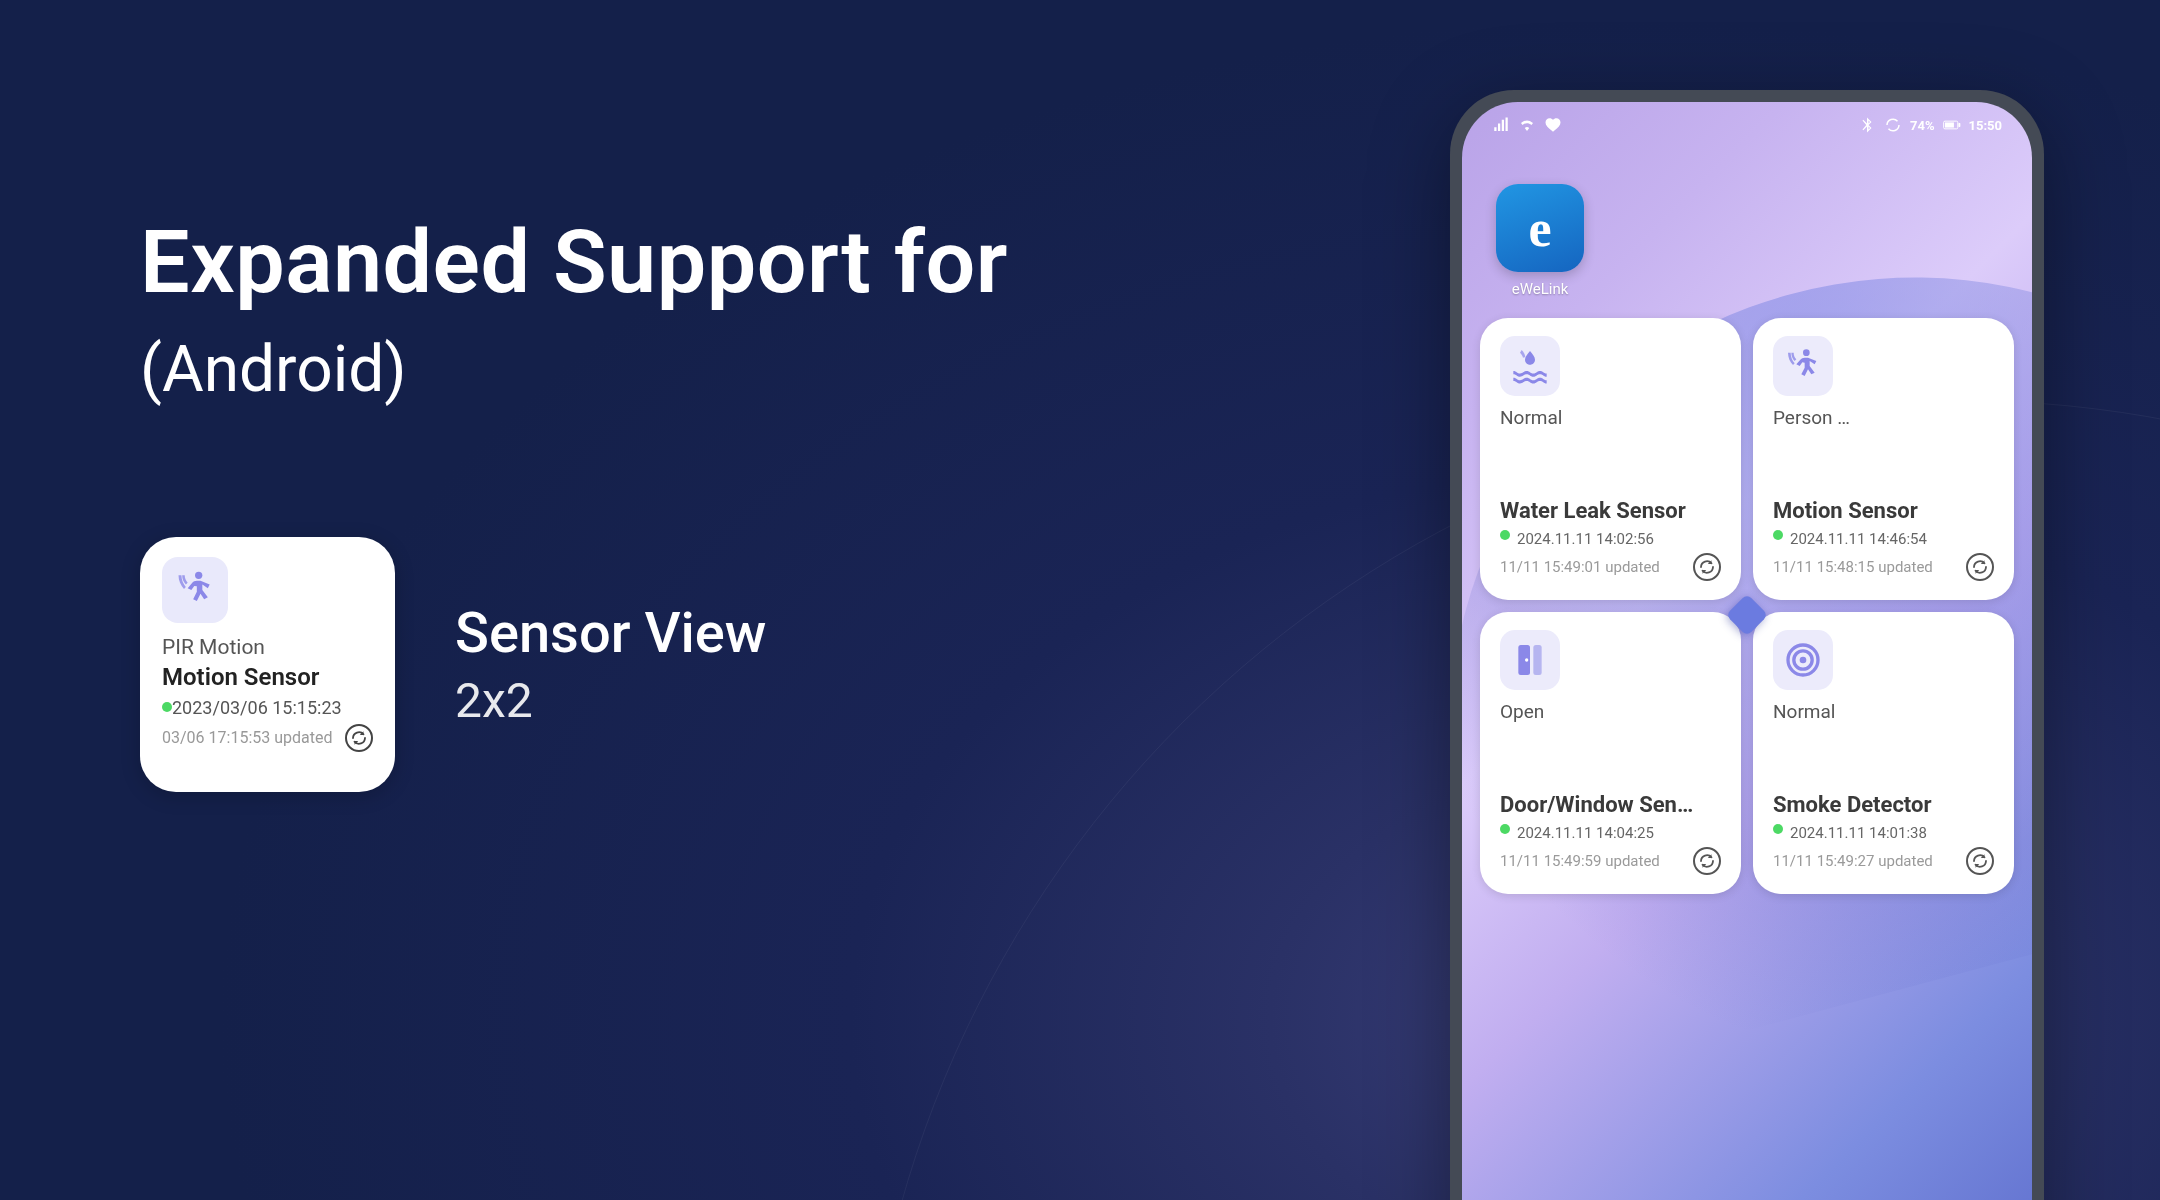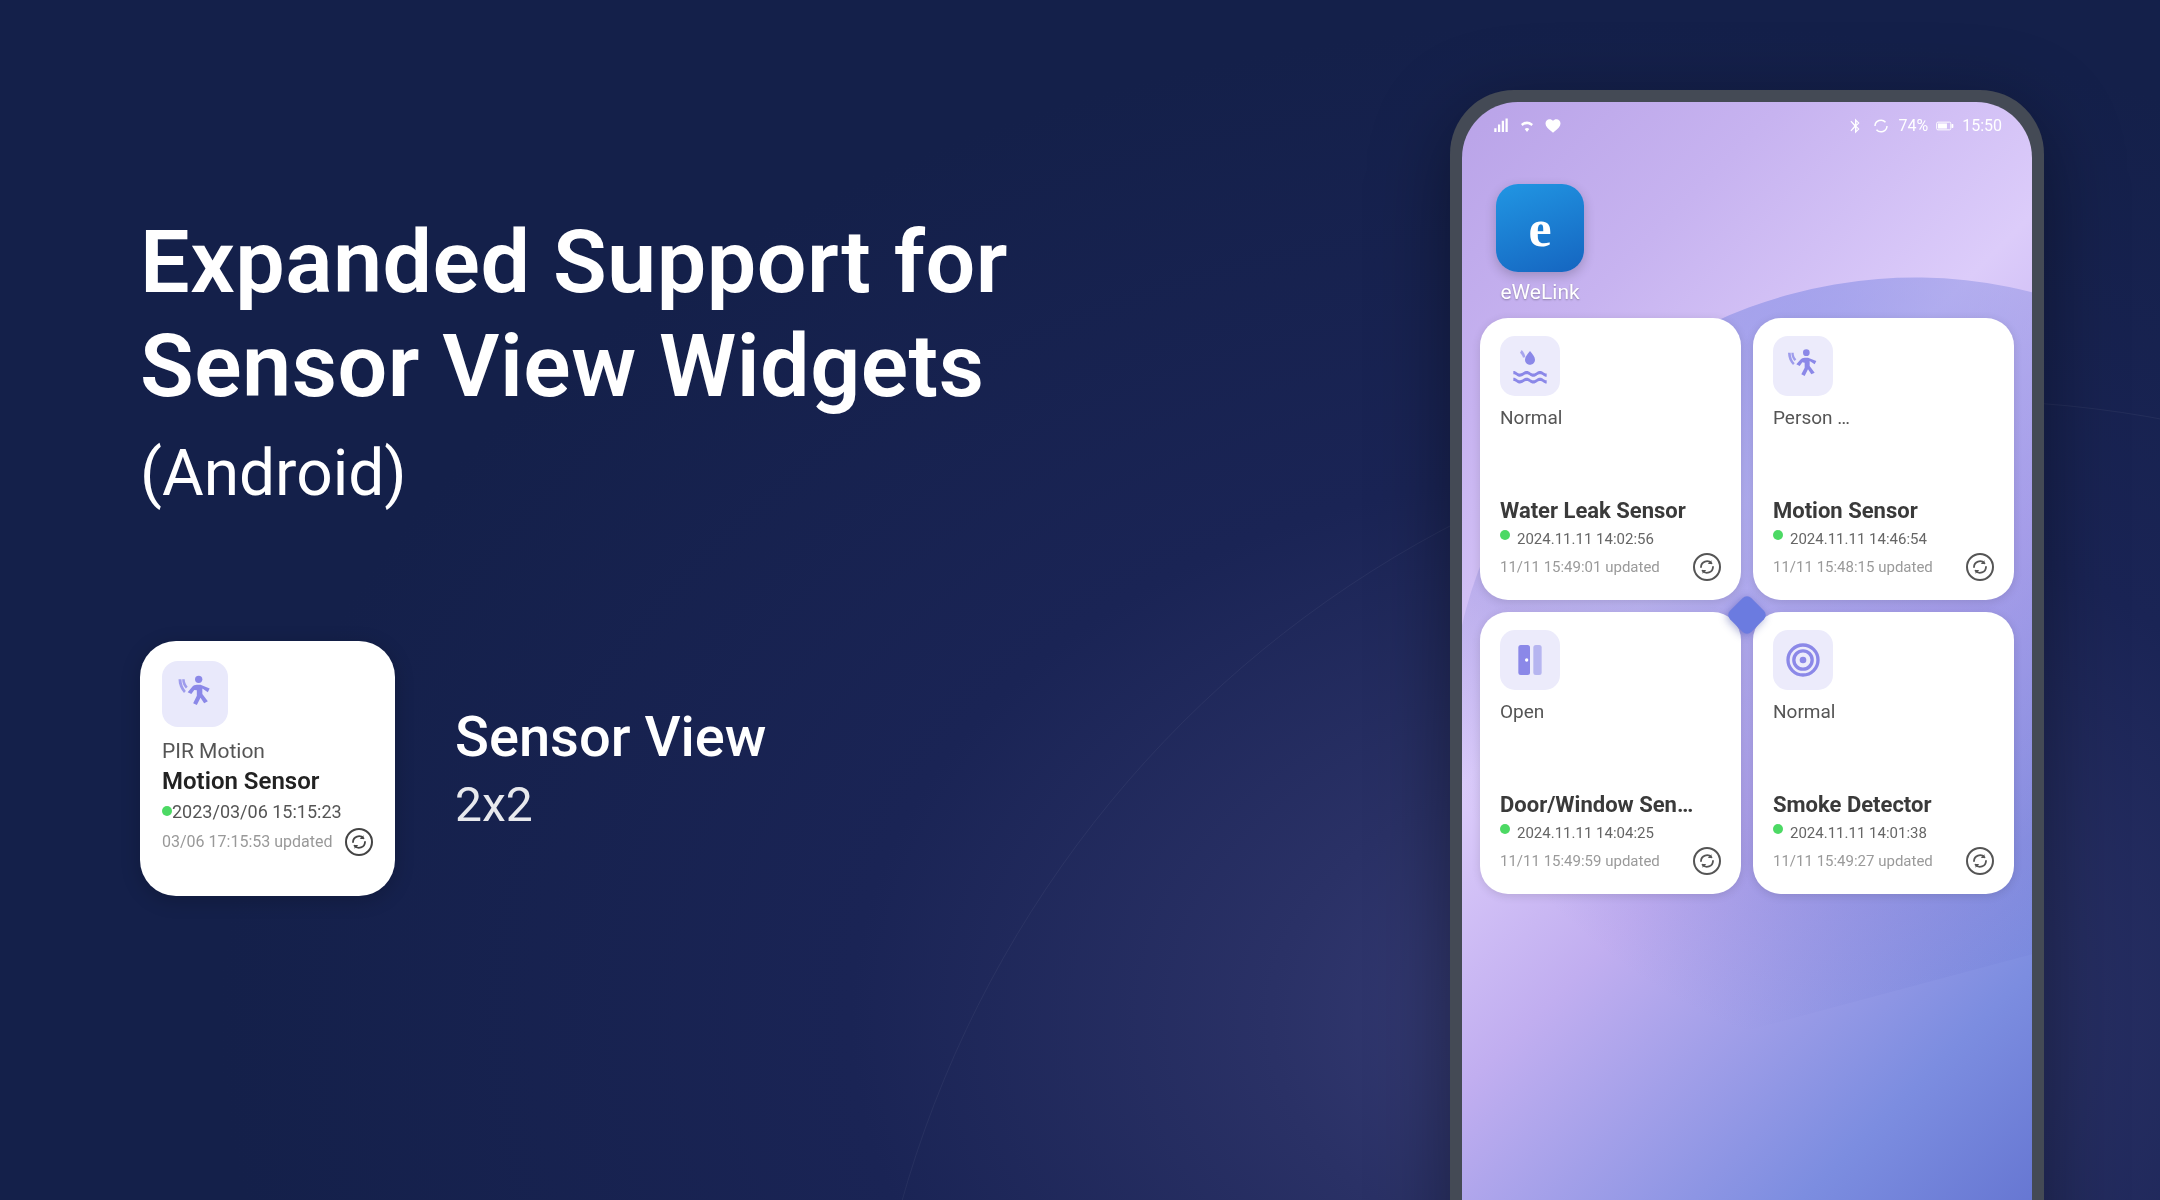--- a/index.html
+++ b/index.html
@@ -21,27 +21,27 @@
   .sample-widget .upd { font-size: 16px; color: #999; }
   .refresh-btn { width: 28px; height: 28px; border-radius: 50%; border: 2px solid #444; display: flex; align-items: center; justify-content: center; position: relative; }
   .refresh-btn svg { width: 18px; height: 18px; }
   .sample-label .t1 { font-size: 56px; font-weight: 500; }
   .sample-label .t2 { font-size: 48px; font-weight: 400; margin-top: 6px; opacity: 0.9; }
 
   
   .phone { position: absolute; right: 116px; top: 90px; width: 594px; height: 1250px; border-radius: 64px; background: #444a55; padding: 12px; box-shadow: 0 20px 80px rgba(0,0,0,0.4); }
   .phone-inner { width: 100%; height: 100%; border-radius: 56px; overflow: hidden; background: linear-gradient(135deg, #b9a3e8 0%, #c7b3f0 18%, #dcccfa 38%, #c1aef0 55%, #7c8de0 80%, #5b6bcb 100%); position: relative; }
   .wave1 { position: absolute; width: 900px; height: 700px; border-radius: 50% 50% 0 0 / 60% 60% 0 0; background: radial-gradient(ellipse at 50% 10%, rgba(130,140,230,0.6), rgba(90,100,200,0.2) 60%, transparent 80%); right: -300px; top: 180px; transform: rotate(-15deg); }
-  .statusbar { position: absolute; top: 14px; left: 0; right: 0; display: flex; justify-content: space-between; align-items: center; padding: 0 30px; font-size: 16px; color: #fff; z-index: 5; }
+  .statusbar { position: absolute; top: 14px; left: 0; right: 0; display: flex; justify-content: space-between; align-items: center; padding: 0 30px; font-size: 13px; color: #fff; z-index: 5; font-weight: bold; }
   .sb-left, .sb-right { display: flex; align-items: center; gap: 8px; }
   .sb-left svg, .sb-right svg { width: 18px; height: 18px; fill: #fff; }
   .app-icon-wrap { position: absolute; top: 82px; left: 34px; text-align: center; z-index: 5; }
   .app-icon { width: 88px; height: 88px; border-radius: 22px; background: linear-gradient(160deg, #2196e3, #1565c0); display: flex; align-items: center; justify-content: center; box-shadow: 0 4px 12px rgba(0,0,0,0.2); }
   .app-icon span { font-size: 52px; font-weight: 700; color: #fff; font-family: Georgia, serif; }
-  .app-label { font-size: 21px; color: #fff; margin-top: 8px; text-shadow: 0 1px 2px rgba(0,0,0,0.3); }
+  .app-label { font-size: 15px; color: #fff; margin-top: 8px; text-shadow: 0 1px 2px rgba(0,0,0,0.3); }
 
   .widget-grid { position: absolute; top: 216px; left: 18px; right: 18px; display: grid; grid-template-columns: 1fr 1fr; gap: 12px; z-index: 4; }
   .widget { background: #fff; border-radius: 28px; padding: 18px 20px 19px; height: 282px; color: #333; display: flex; flex-direction: column; box-shadow: 0 2px 10px rgba(0,0,0,0.12); }
   .widget .icw { width: 60px; height: 60px; border-radius: 15px; background: #ecebfb; display: flex; align-items: center; justify-content: center; }
   .widget .icw svg { width: 40px; height: 40px; }
   .widget .state { margin-top: 10px; font-size: 19px; color: #555; white-space: nowrap; overflow: hidden; text-overflow: ellipsis; max-width: 100%; }
   .widget .spacer { flex: 1; }
   .widget .name { font-size: 22px; font-weight: 700; color: #3a3a3a; white-space: nowrap; overflow: hidden; text-overflow: ellipsis; }
   .widget .ts-row { display: flex; gap: 7px; margin-top: 7px; }
   .widget .ts { font-size: 15px; color: #666; }
@@ -52,21 +52,20 @@
   .diamond { position: absolute; width: 30px; height: 30px; background: #6b7be0; transform: rotate(45deg); border-radius: 6px; left: 50%; margin-left: -15px; top: 498px; z-index: 5; box-shadow: 0 2px 8px rgba(40,50,150,0.4); }
 </style>
 </head>
 <body>
 
 <div class="big-circle"></div>
 
 <div class="content-left">
   <div class="headline">
     <div>Expanded Support for</div>
-    <div>Sensor View Widgets</div>
   </div>
   <div class="subline">(Android)</div>
 
   <div class="sample-row">
     <div class="sample-widget">
       <div class="ic">
         <svg viewBox="0 0 24 24">
             <g fill="#8b88e8">
               <circle cx="14" cy="4" r="2"></circle>
               <path d="M13 7c-1 0-2 .4-2.6 1.2L8 11l2 1 1.6-2.2L13 10v3l-2 4 2 1 2-4 2 3 2-1-3-4V9l3 2 1-2-5-2z"></path>

